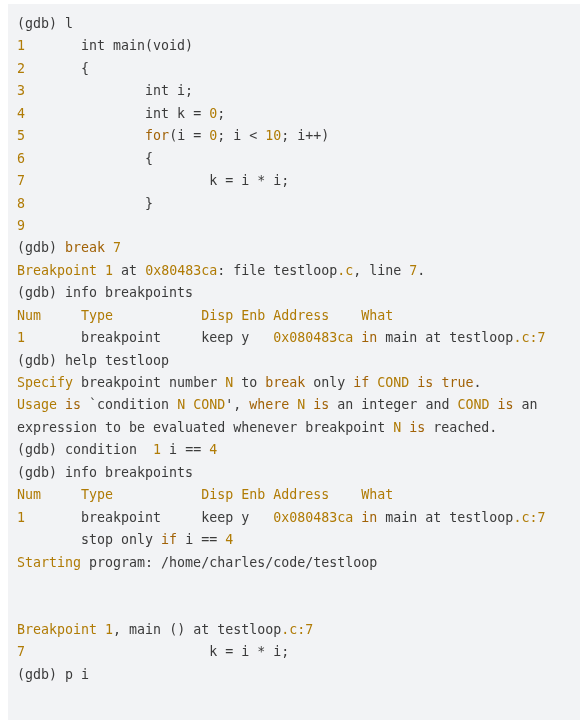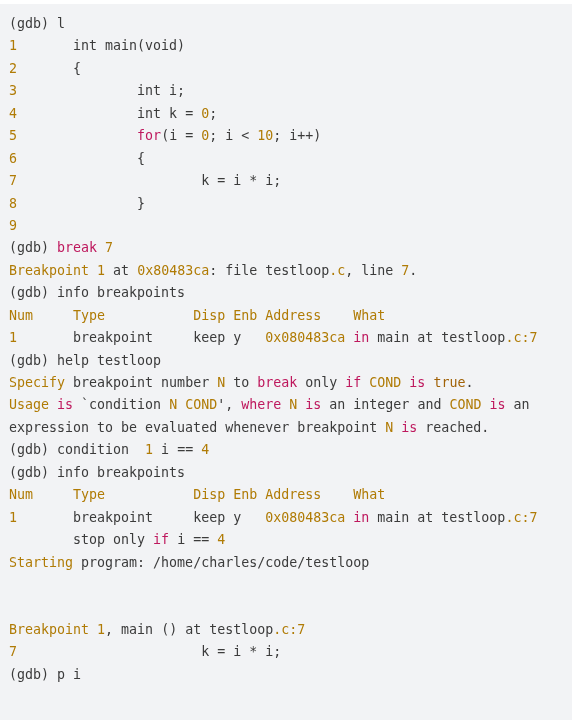--- a/index.html
+++ b/index.html
@@ -8,41 +8,41 @@
     background: #ffffff;
   }
   body {
     width: 580px;
     height: 724px;
     overflow: hidden;
     font-family: "DejaVu Sans Mono", "Liberation Mono", monospace;
   }
   #terminal-panel {
     position: absolute;
-    left: 0;
+    left: 8px;
     top: 4px;
     width: 572px;
     height: 716px;
     background: #f2f3f5;
     box-sizing: border-box;
     padding: 9px 0 0 9px;
     overflow: hidden;
   }
   .line {
     height: 22.45px;
     line-height: 22.45px;
     font-size: 13.3px;
     white-space: pre;
     color: #3b3b3b;
     letter-spacing: 0px;
   }
   .tok { white-space: pre; }
   .c-plain  { color: #3b3b3b; }
   .c-num    { color: #b07b05; }   
-  .c-kw     { color: #be185d; }
+  .c-kw     { color: #a16207; }
   .c-lit    { color: #a16207; }
   .blank { height: 22.45px; }
 </style>
 </head>
 <body>
 
 <div id="terminal-panel">
   <div id="terminal-lines">
       <div class="line"><span class="tok c-plain">(gdb) l</span></div>
       <div class="line"><span class="tok c-num">1</span><span class="tok c-plain">       int main(void)</span></div>

